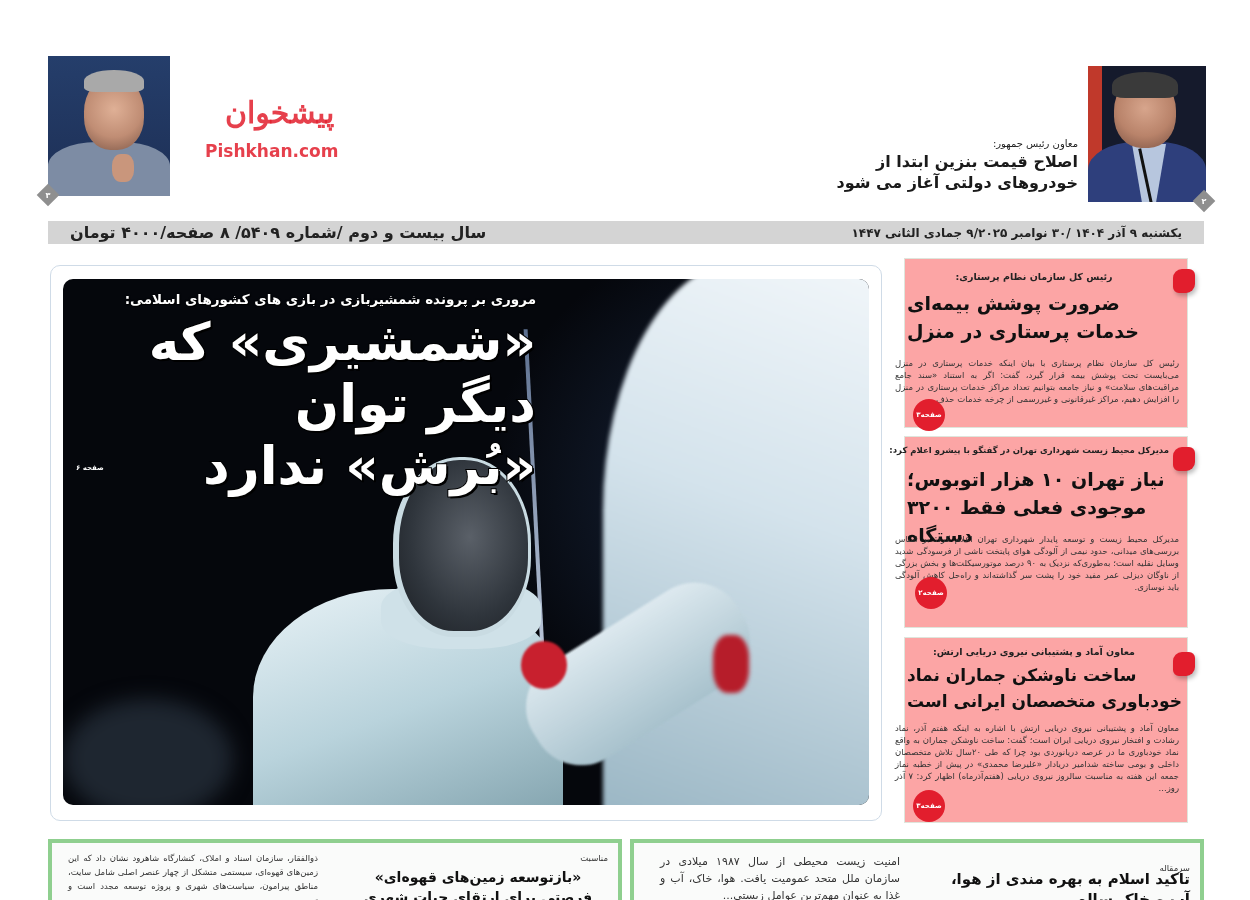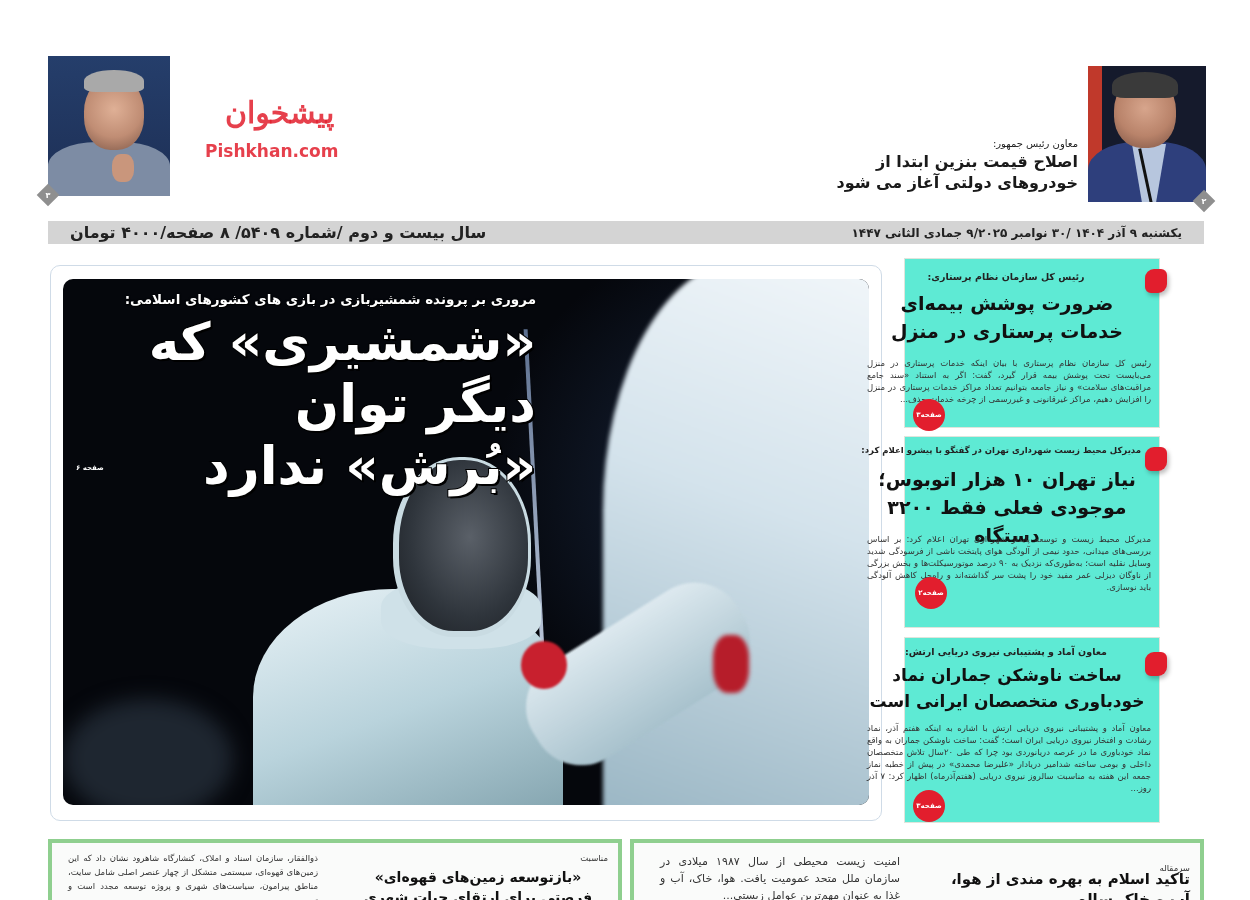--- a/index.html
+++ b/index.html
@@ -66,27 +66,27 @@
     .fp-glove2 { position: absolute; left: 650px; top: 356px; width: 36px; height: 58px; border-radius: 40%; background: #b61d2a; filter: blur(2px); }
     .fp-shadow-left { position: absolute; left: 0; top: 420px; width: 170px; height: 120px; border-radius: 50%; background: #1e2630; filter: blur(10px); }
 
     .feature-text { position: absolute; left: 76px; top: 291px; width: 460px; text-align: right; }
     .feature-kicker { font-size: 13.5px; font-weight: bold; color: #fff; text-shadow: 0 0 2px #000, 1px 1px 0 #000; margin-bottom: 4px; white-space: nowrap; }
     .feature-headline { font-size: 52px; font-weight: bold; line-height: 62px; color: #fff; letter-spacing: -1px;
       -webkit-text-stroke: 2px #000; paint-order: stroke fill; text-shadow: 0 0 0 #000, 2px 2px 0 #000; }
     .feature-page { position: absolute; left: 76px; top: 464px; font-size: 7px; color: #fff; font-weight: bold; }
 
     
-    .newsbox { position: absolute; left: 904px; width: 256px; background: #5eead4; border: 1px solid #dfe5dc; }
+    .newsbox { position: absolute; left: 904px; width: 284px; background: #fca5a5; border: 1px solid #dfe5dc; }
     .nb1 { top: 258px; height: 170px; }
     .nb2 { top: 436px; height: 192px; }
     .nb3 { top: 637px; height: 186px; }
     .red-tab { position: absolute; right: -8px; width: 22px; height: 24px; background: #e21e2d; border-radius: 9px 6px 9px 6px; box-shadow: 2px 3px 4px rgba(0,0,0,0.25); }
     .nb-kicker { position: absolute; right: 18px; font-size: 9.5px; font-weight: bold; color: #222; text-align: right; width: 270px; white-space: nowrap; }
-    .nb-headline { position: absolute; right: 12px; width: 280px; text-align: center; font-weight: bold; color: #111; }
+    .nb-headline { position: absolute; right: 0; width: 280px; text-align: left; font-weight: bold; color: #111; }
     .nb-body { position: absolute; right: 8px; width: 284px; font-size: 8.5px; line-height: 12px; color: #333; text-align: justify; text-align-last: right; }
     .page-circle { position: absolute; width: 32px; height: 32px; border-radius: 50%; background: #e21e2d; display: flex; align-items: center; justify-content: center; }
     .page-circle span { color: #fff; font-size: 7px; font-weight: bold; }
 
     
     .bottom-box { position: absolute; top: 839px; height: 70px; border: 4px solid #8fcf8f; border-bottom: none; background: #fafbfa; }
     .bb-left { left: 48px; width: 574px; }
     .bb-right { left: 630px; width: 574px; }
     .bb-label { position: absolute; font-size: 8.5px; color: #333; }
     .bb-head { position: absolute; font-size: 14px; font-weight: bold; color: #111; text-align: center; line-height: 20px; }

